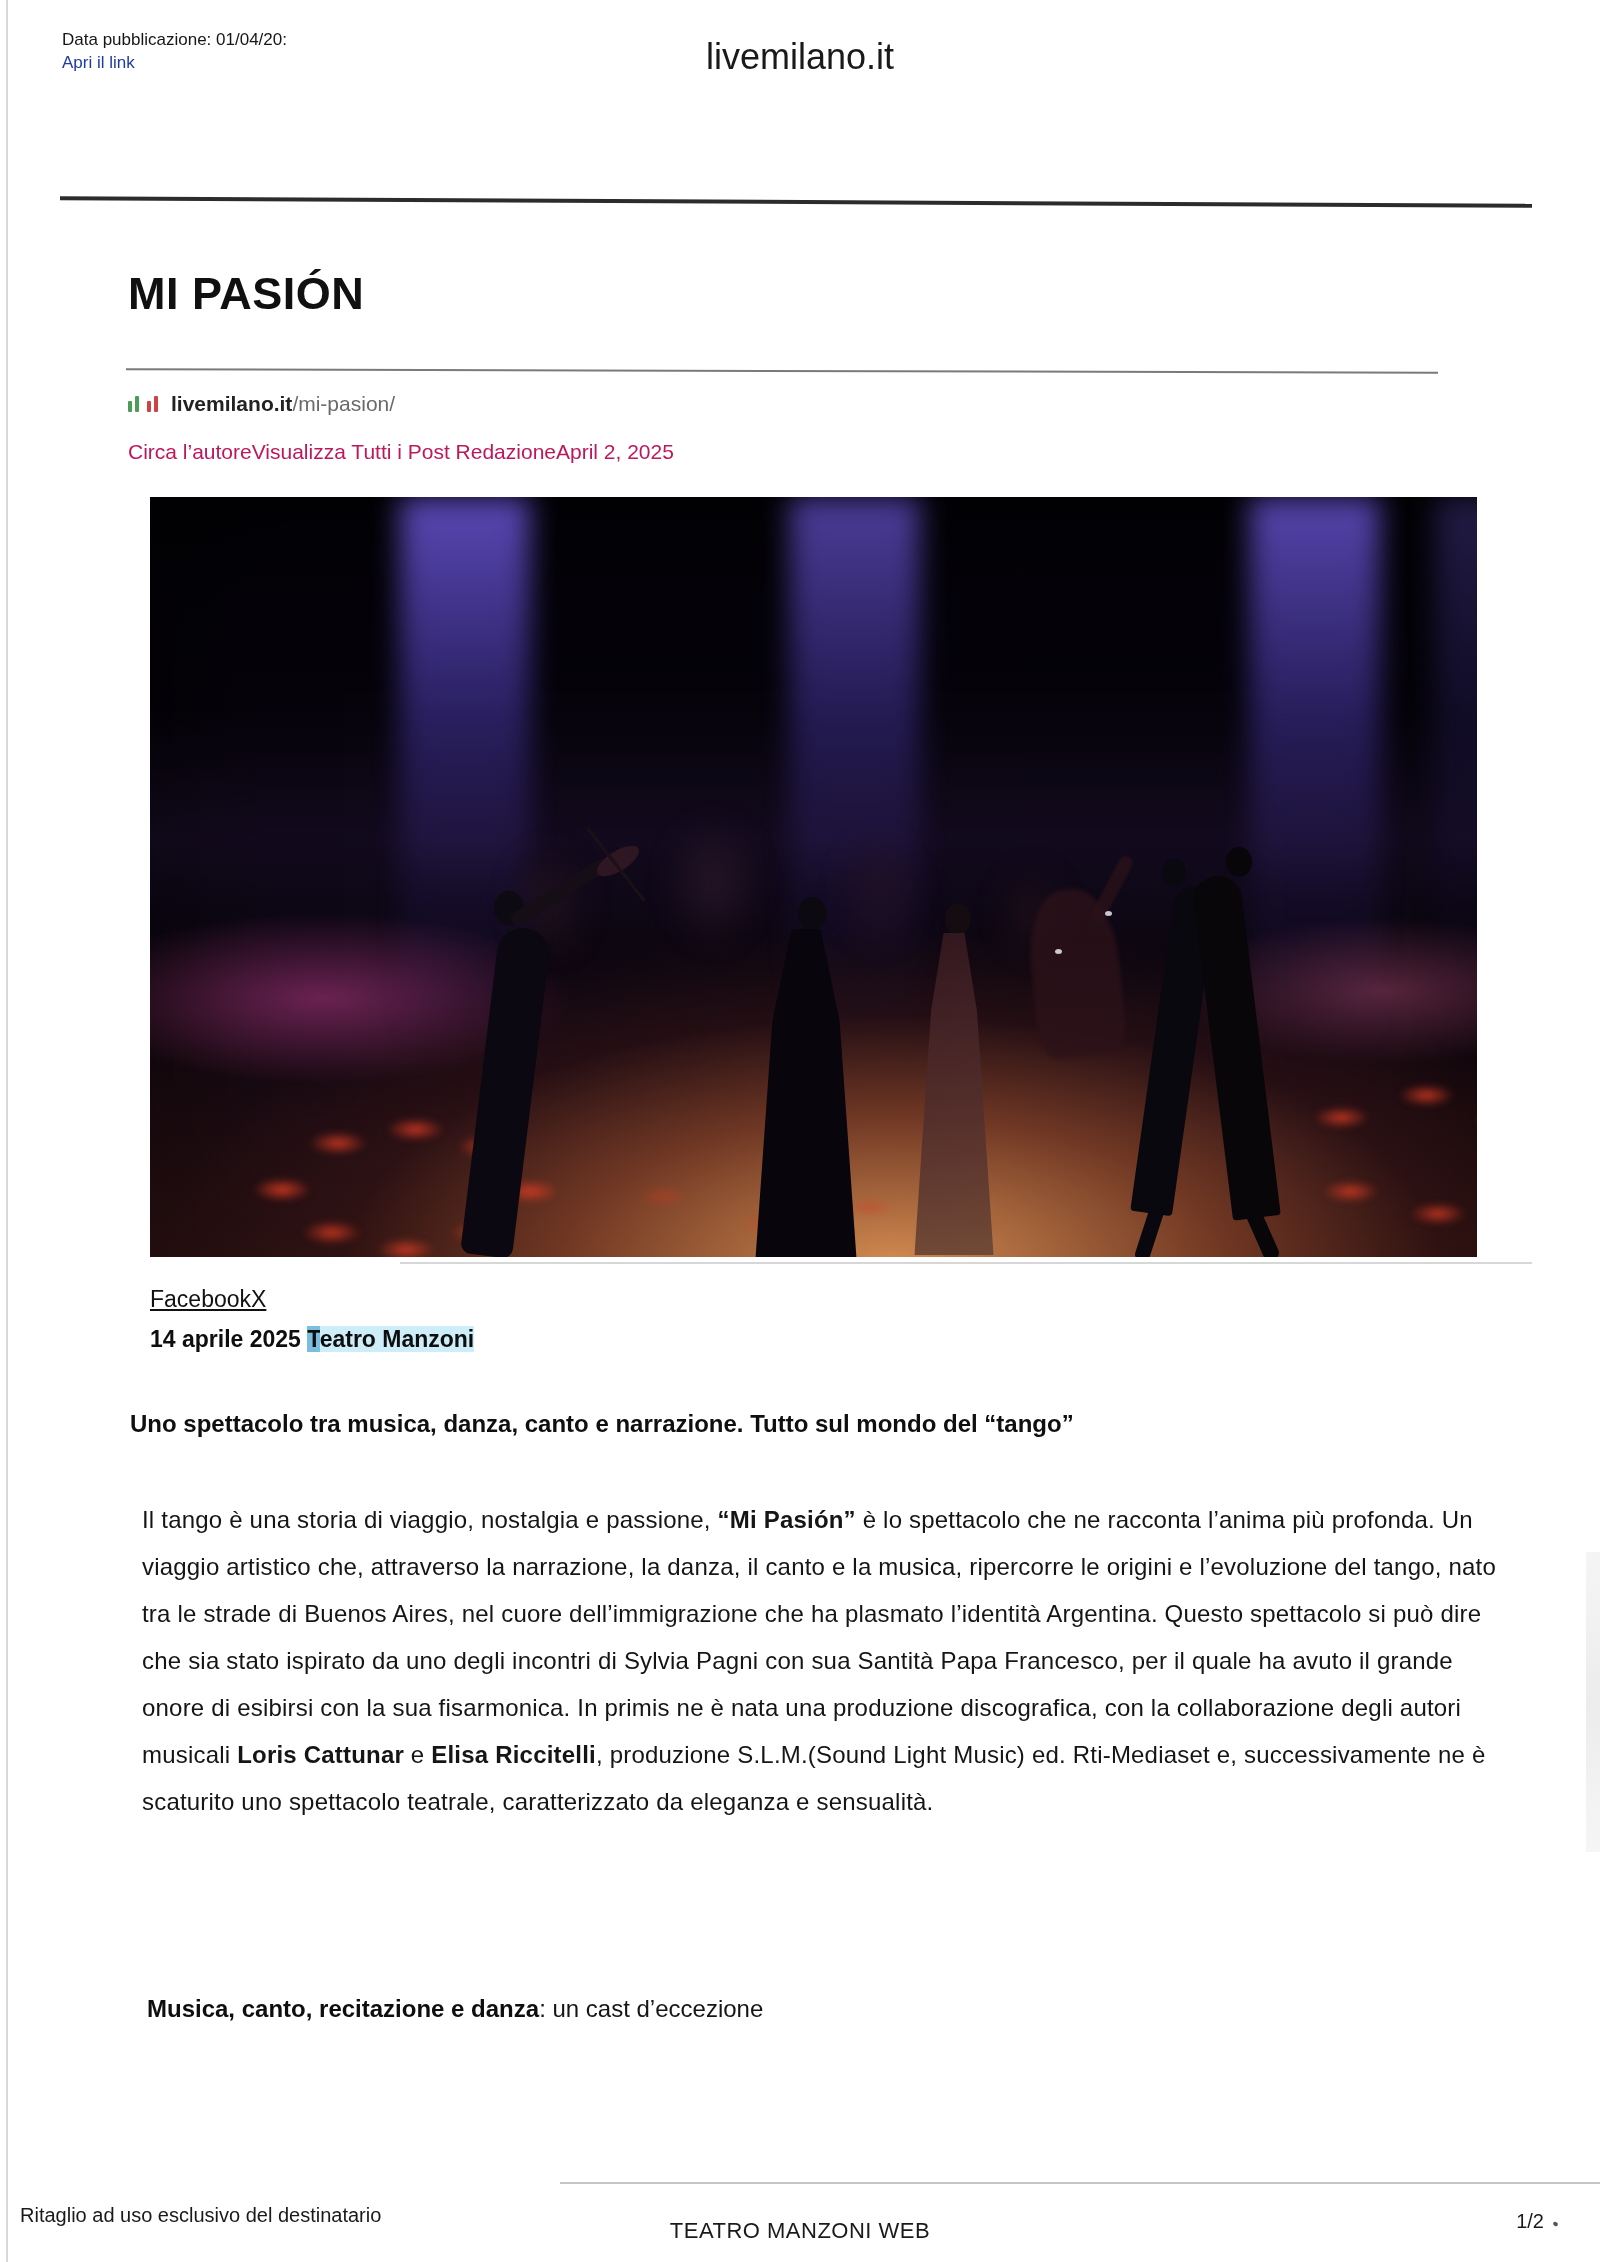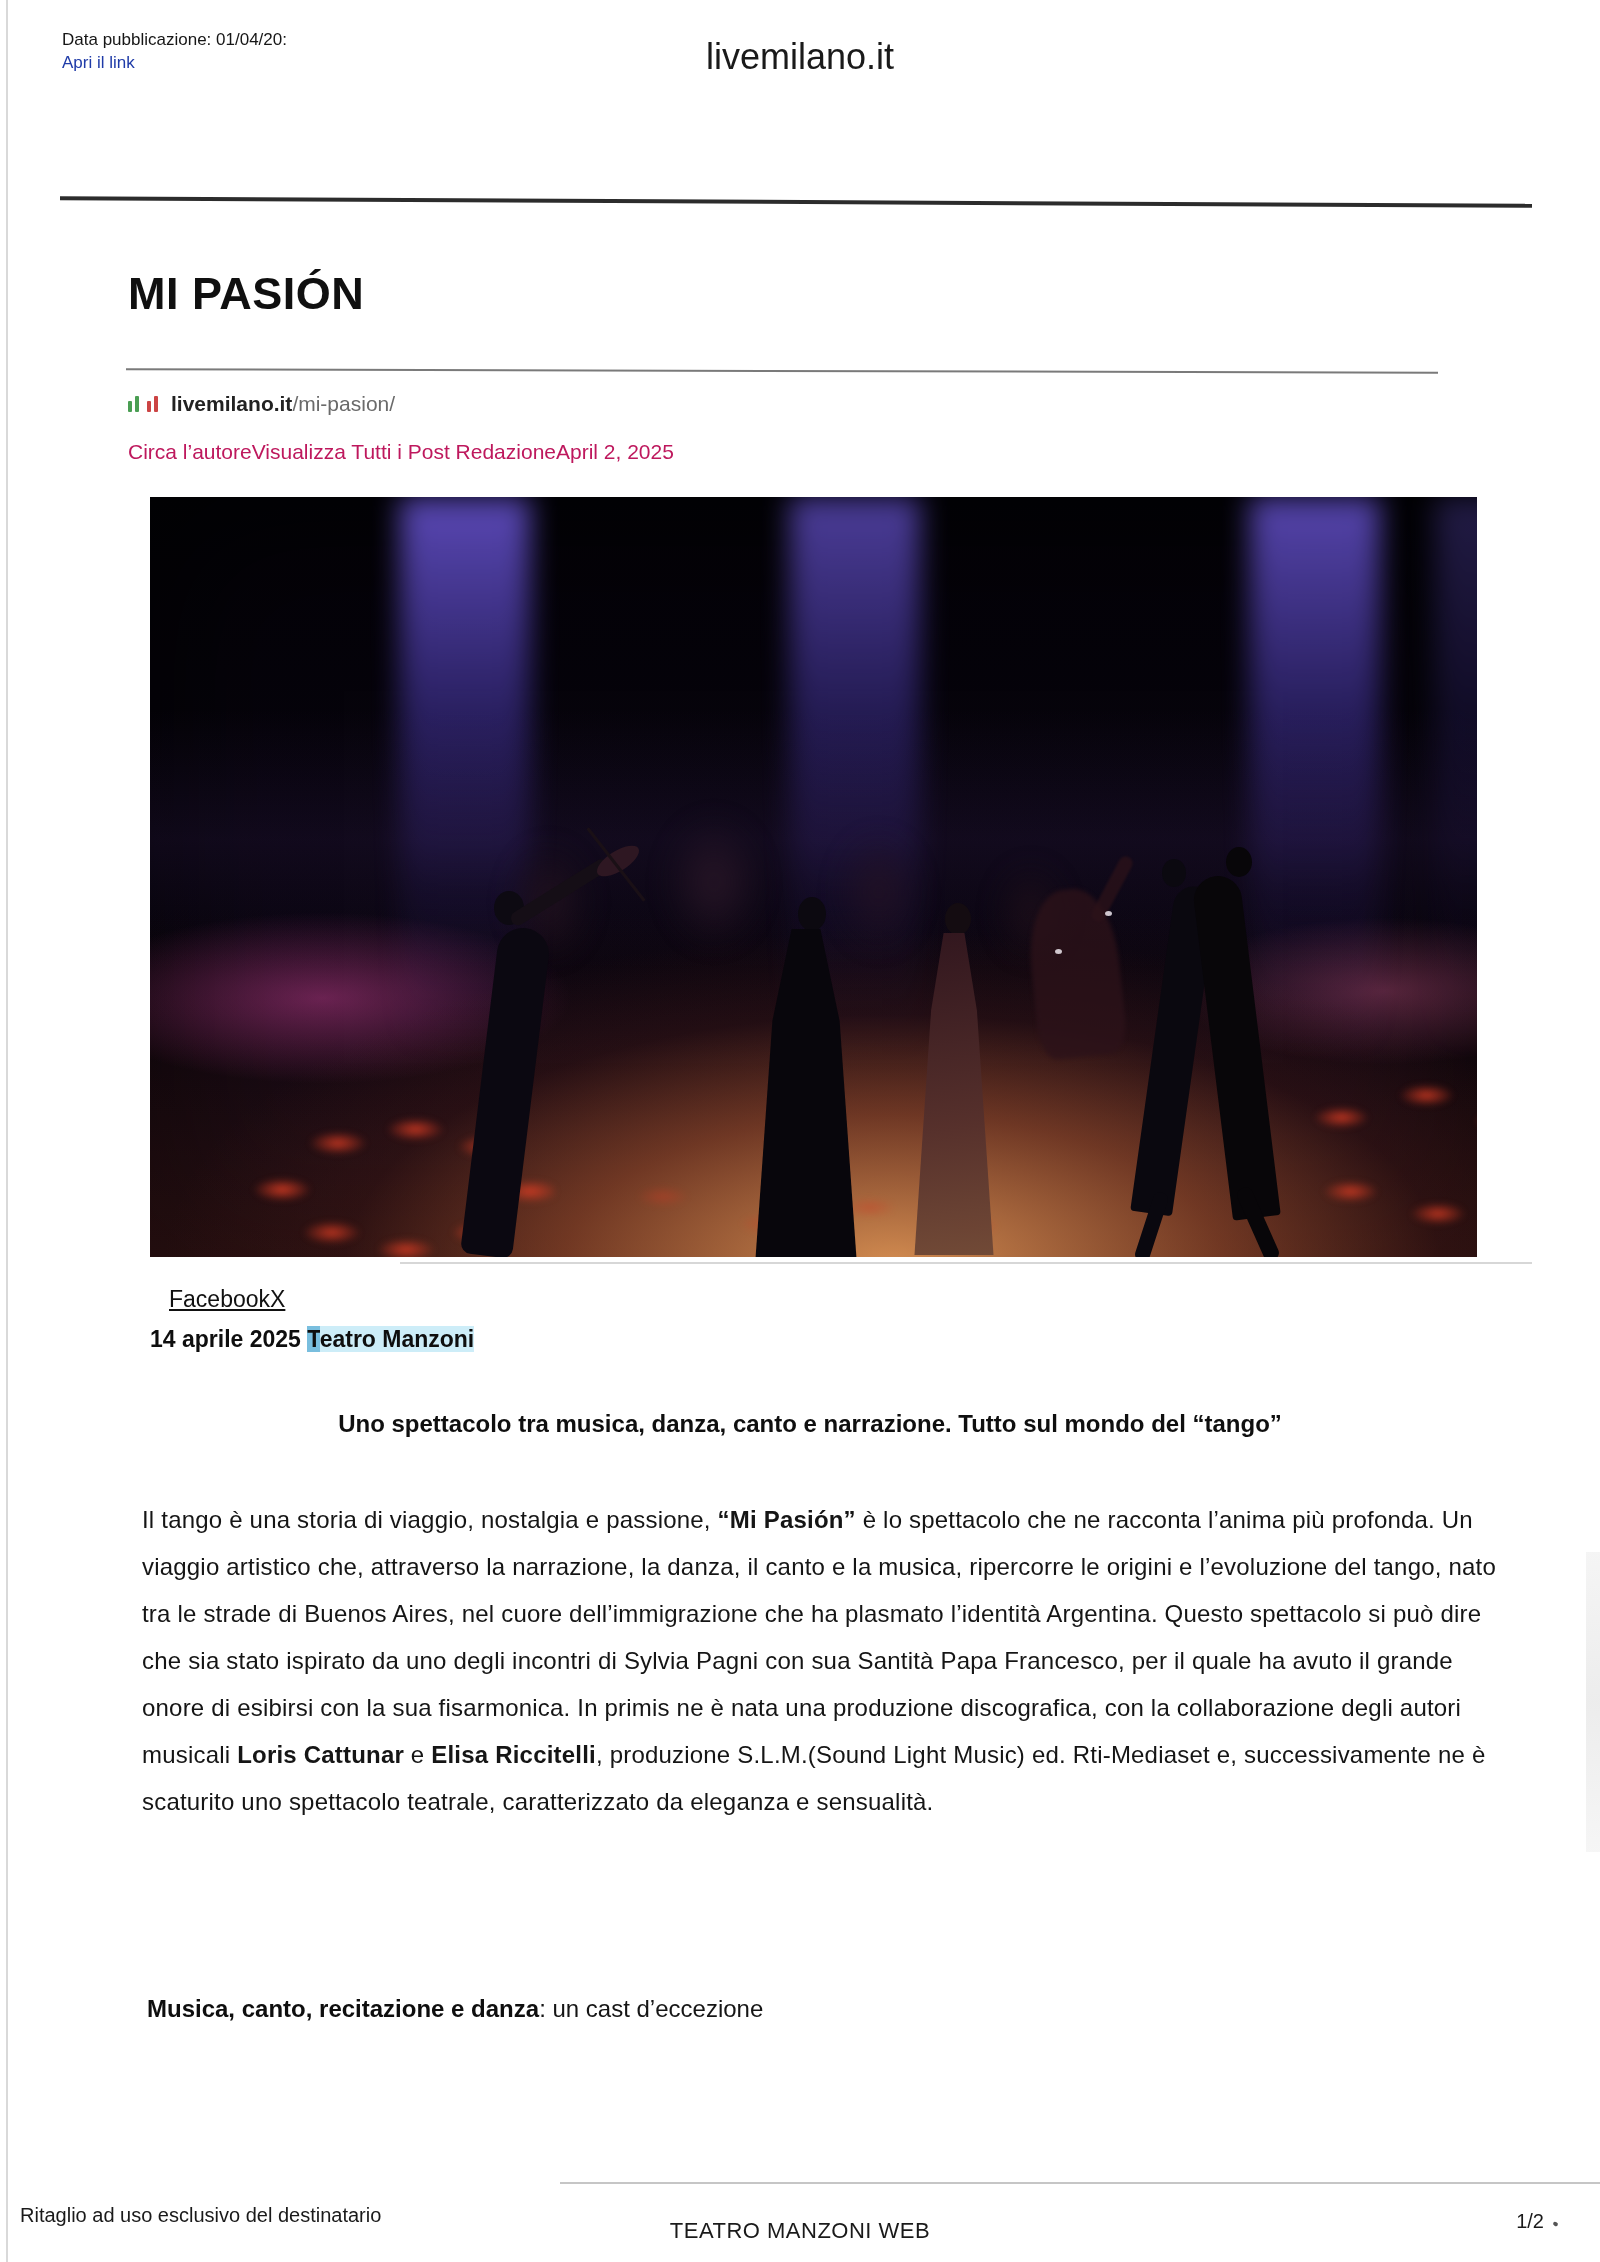--- a/index.html
+++ b/index.html
@@ -95,25 +95,25 @@
   .d1-body{left:1003px;top:388px;width:42px;height:330px;border-radius:21px 21px 4px 4px;background:#0a080f;transform:rotate(8deg);}
   .d1-leg{left:994px;top:694px;width:15px;height:72px;border-radius:7px;background:#0a080f;transform:rotate(18deg);}
   .d2-head{left:1076px;top:350px;width:26px;height:30px;border-radius:50%;background:#080609;}
   .d2-body{left:1062px;top:378px;width:48px;height:344px;border-radius:24px 24px 4px 4px;background:#080609;transform:rotate(-7deg);}
   .d2-leg{left:1100px;top:688px;width:16px;height:78px;border-radius:7px;background:#080609;transform:rotate(-24deg);}
   .speck{position:absolute;width:7px;height:5px;border-radius:50%;background:#efe8ef;opacity:.85;}
   .sp1{left:905px;top:452px;}
   .sp2{left:955px;top:414px;}
   .photo-shadow{left:400px;top:1262px;width:1132px;height:2px;background:#c9c9c9;opacity:.75;}
   
-  .social{left:150px;top:1286px;font-size:23px;color:#111;text-decoration:underline;cursor:pointer;margin-left:19px;}
+  .social{left:150px;top:1286px;font-size:23px;color:#111;text-decoration:underline;cursor:pointer;}
   .event-line{left:150px;top:1326px;font-size:23px;font-weight:bold;color:#0e0e0e;}
   .hl-dark{background:#79bede;}
   .hl{background:#cdedf8;text-align:right;}
-  .subheading{left:130px;top:1410px;width:1360px;font-size:24px;font-weight:bold;color:#0f0f0f;margin:0;text-align:center;}
+  .subheading{left:130px;top:1410px;width:1360px;font-size:24px;font-weight:bold;color:#0f0f0f;margin:0;}
   .paragraph{left:130px;top:1484px;width:1354px;font-size:24px;line-height:47px;letter-spacing:.2px;color:#151515;margin:12px;}
   .cast-line{left:130px;top:1978px;width:1360px;font-size:24px;color:#151515;margin:17px;font-weight:normal;}
   .cast-line b{color:#0e0e0e;}
   
   .footer-line{left:560px;top:2182px;width:1040px;height:2px;background:#8d8d8d;opacity:.5;}
   .footer-left{left:20px;top:2204px;font-size:20px;color:#1a1a1a;}
   .footer-center{left:0;top:2218px;width:100%;text-align:center;font-size:22px;letter-spacing:.5px;color:#1a1a1a;}
   .footer-right{right:56px;top:2210px;font-size:20px;color:#1a1a1a;}
   .footer-speck{position:absolute;right:42px;top:2222px;width:5px;height:4px;background:#555;border-radius:50%;transform:rotate(30deg);}
 </style>

